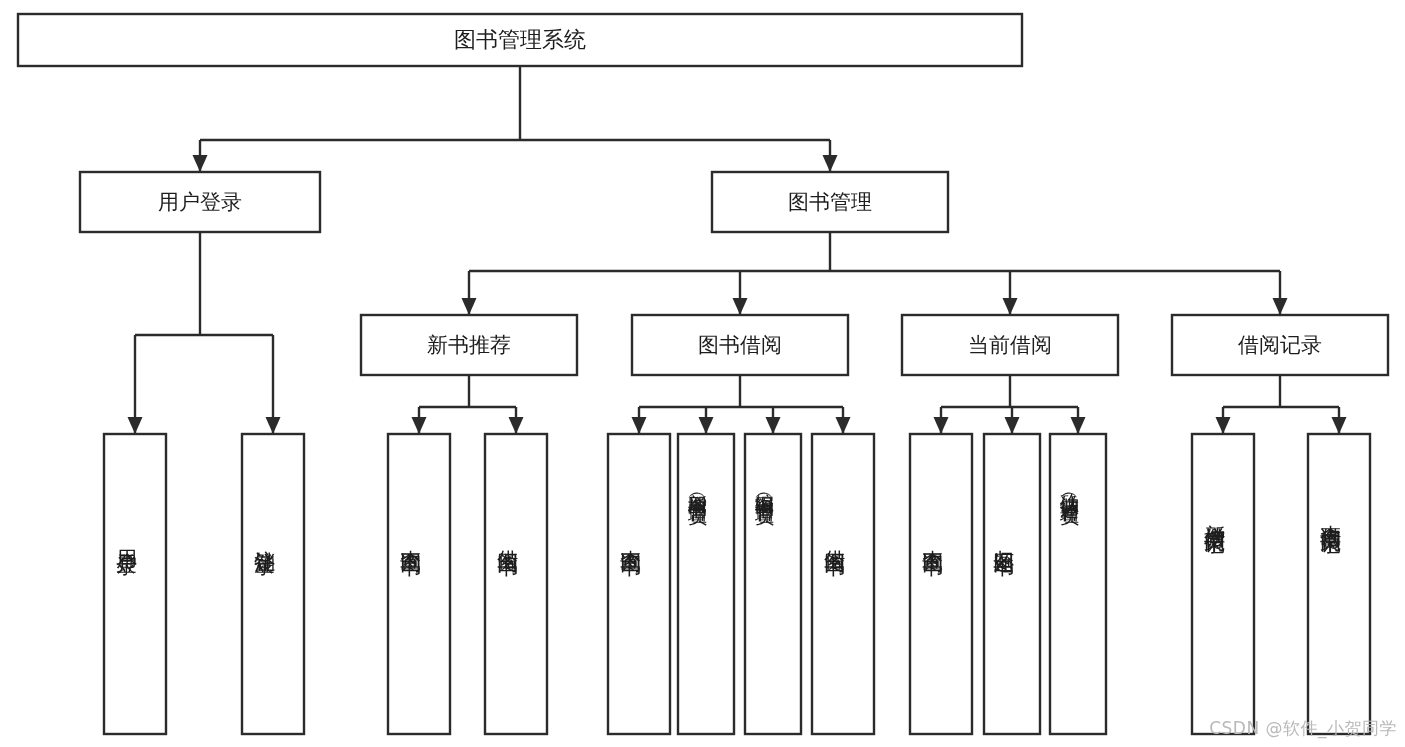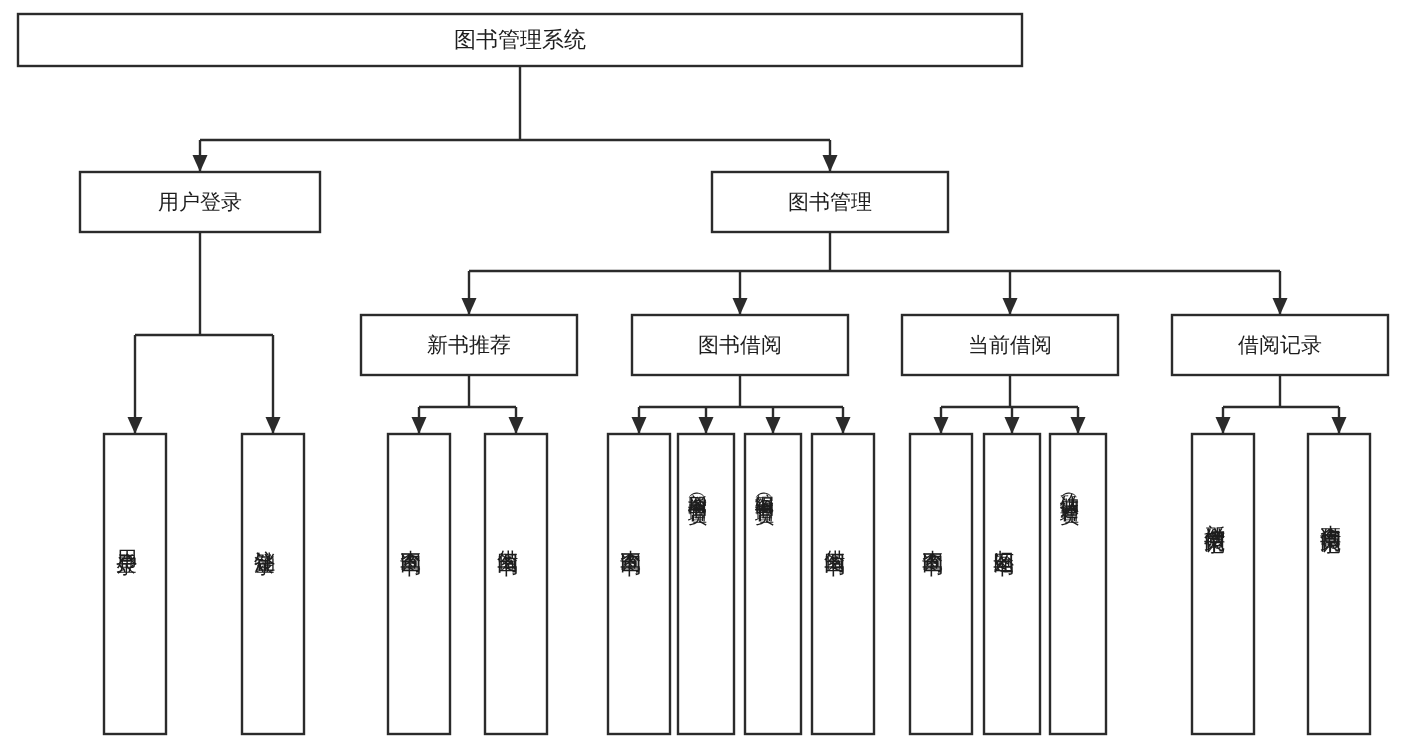--- a/index.html
+++ b/index.html
@@ -210,13 +210,14 @@
         <g>
           <rect x="1192" y="434" width="62" height="300" class="node-box"></rect>
           <text class="node-label-v" x="1223" y="513.5" dominant-baseline="hanging" style="font-size: 21px;">新增借阅记录</text>
         </g>
         <g>
           <rect x="1308" y="434" width="62" height="300" class="node-box"></rect>
           <text class="node-label-v" x="1339" y="513.5" dominant-baseline="hanging" style="font-size: 21px;">查询借阅记录</text>
         </g>
       </g>
   </svg>
+  <div class="watermark">CSDN @软件_小贺同学</div>
 </div>
 
 </body></html>

